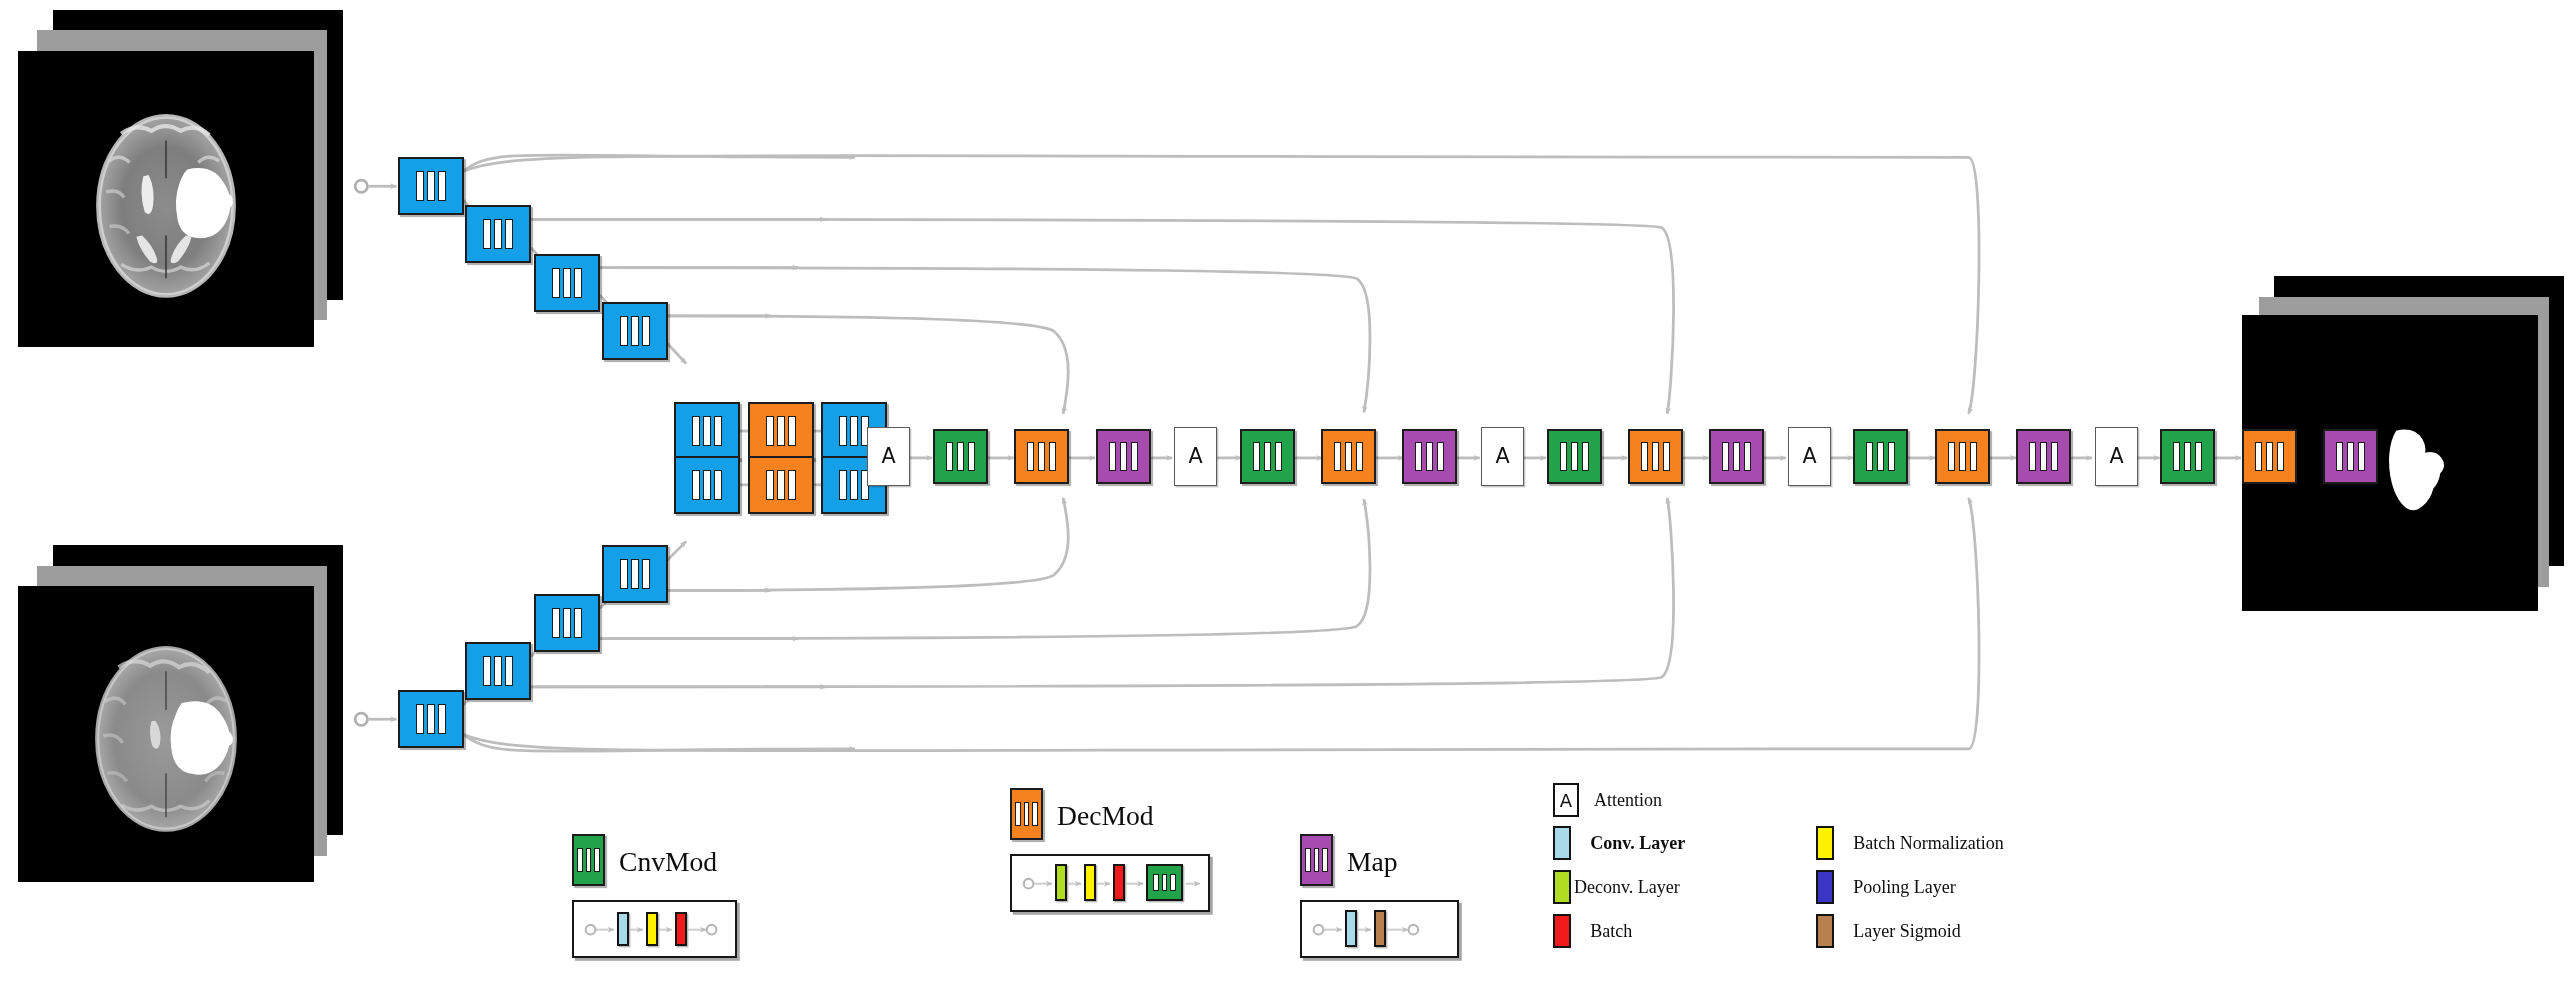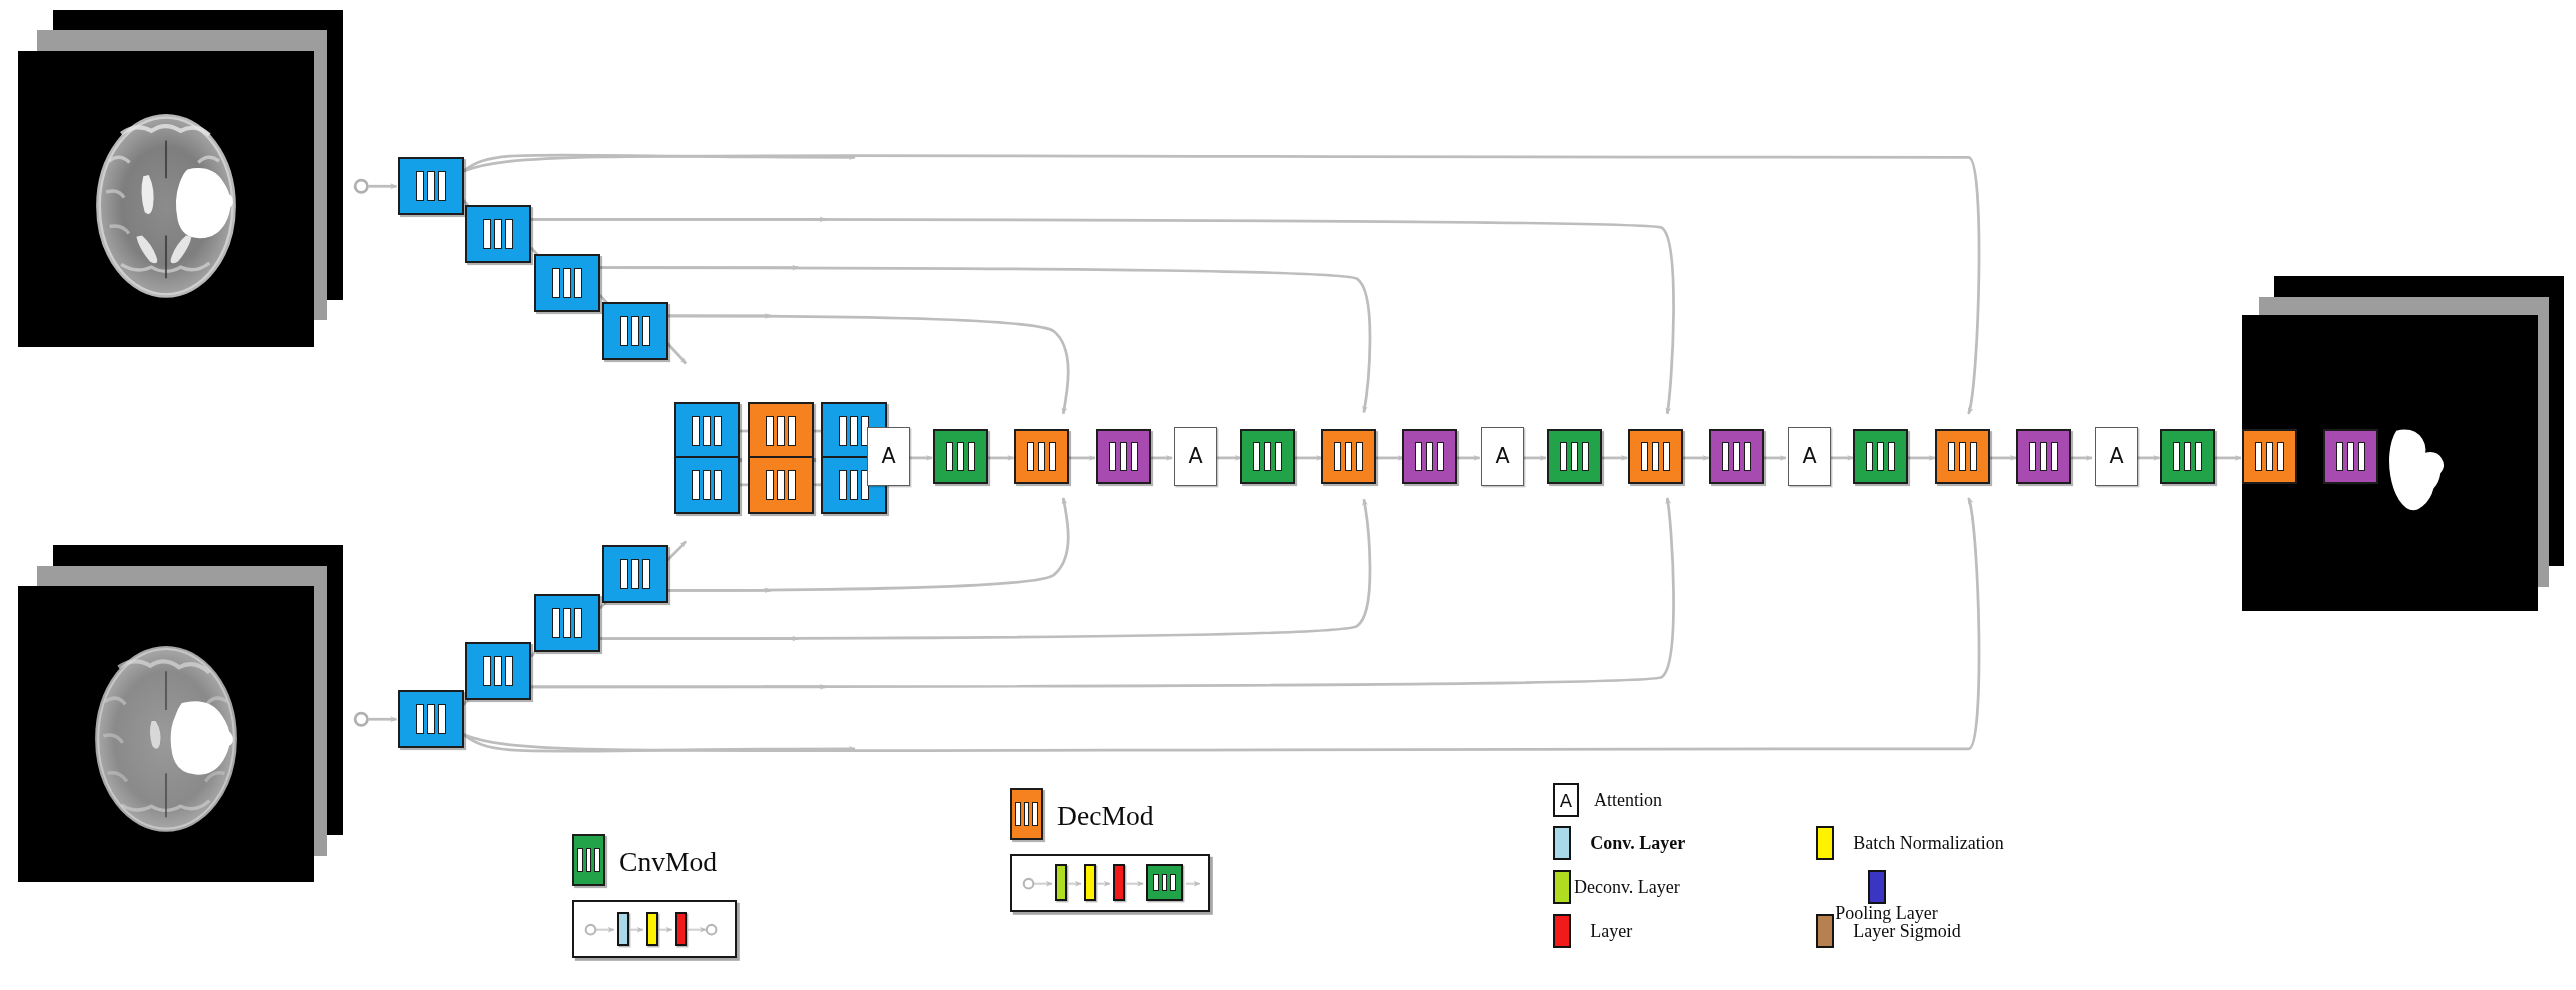--- a/index.html
+++ b/index.html
@@ -421,45 +421,66 @@
       <div class="slab" style="left:72px;top:8.3px;width:12.4px;height:37px;background:#fff200;"></div>
       <div class="slab" style="left:101px;top:8.3px;width:12.4px;height:37px;background:#f21b1b;"></div>
       <div class="minicnv" style="left:134px;top:8.3px;width:37px;height:37px;">
         <div class="bar"></div>
           <div class="bar"></div>
           <div class="bar"></div>
       </div>
     </div>
   </div>
 
+  <div class="legend-group" style="left:1300px;top:834px;width:200px;height:131px;">
+    <div class="lg-chip c-map" style="left:0px;top:0px;width:33px;height:52px;">
+      <div class="bar"></div>
+        <div class="bar"></div>
+        <div class="bar"></div>
+    </div>
+    <div class="lg-name" style="left:47px;top:13.8px;">Map</div>
+    <div class="lg-box" style="left:0px;top:66px;width:159px;height:58px;">
+      <svg width="154" height="54" viewBox="0 0 224 78" style="position:absolute;left:0;top:0;">
+        <g fill="none" stroke="#cfcfcf" stroke-width="3" marker-end="url(#ah)">
+          <path d="M32,40 L58,40"></path>
+            <path d="M82,40 L100,40"></path>
+            <path d="M124,40 L154,40"></path>
+        </g>
+        <circle cx="24" cy="40" r="7" fill="#fff" stroke="#b6b6b6" stroke-width="3"></circle>
+        <circle cx="162" cy="40" r="7" fill="#fff" stroke="#b6b6b6" stroke-width="3"></circle>
+      </svg>
+      <div class="slab" style="left:43px;top:8.3px;width:12.4px;height:37px;background:#a8daea;"></div>
+      <div class="slab" style="left:72px;top:8.3px;width:12.4px;height:37px;background:#b7814f;"></div>
+    </div>
+  </div>
 
   <div class="key-row" style="left:1553px;top:783px;">
     <div class="key-att" style="width:26px;height:34px;">
       <span style="font-family:'DejaVu Sans',sans-serif;font-size:18px;color:#111;">A</span>
     </div>
     <div class="key-label">Attention</div>
   </div>
   <div class="key-row" style="left:1553px;top:826px;font-weight:bold;">
     <div class="key-swatch" style="width:18px;height:34px;background:#a8daea;"></div>
     <div class="key-label" style="margin-left:19.3px;">Conv. Layer</div>
   </div>
   <div class="key-row" style="left:1553px;top:870px;">
     <div class="key-swatch" style="width:18px;height:34px;background:#b0dd22;"></div>
     <div class="key-label" style="margin-left:3px;">Deconv. Layer</div>
   </div>
   <div class="key-row" style="left:1553px;top:914px;">
     <div class="key-swatch" style="width:18px;height:34px;background:#f21b1b;"></div>
-    <div class="key-label" style="margin-left:19.3px;">Layer</div>
+    <div class="key-label" style="margin-left:19.3px;">Batch</div>
   </div>
 
   <div class="key-row" style="left:1816px;top:826px;">
     <div class="key-swatch" style="width:18px;height:34px;background:#fff200;"></div>
     <div class="key-label" style="margin-left:19.3px;">Batch Normalization</div>
   </div>
-  <div class="key-row" style="left:1816px;top:870px;flex-direction:column;">
+  <div class="key-row" style="left:1816px;top:870px;">
     <div class="key-swatch" style="width:18px;height:34px;background:#3b35c4;"></div>
     <div class="key-label" style="margin-left:19.3px;">Pooling Layer</div>
   </div>
   <div class="key-row" style="left:1816px;top:914px;">
     <div class="key-swatch" style="width:18px;height:34px;background:#b7814f;"></div>
     <div class="key-label" style="margin-left:19.3px;">Layer Sigmoid</div>
   </div>
 
 </div>
 

